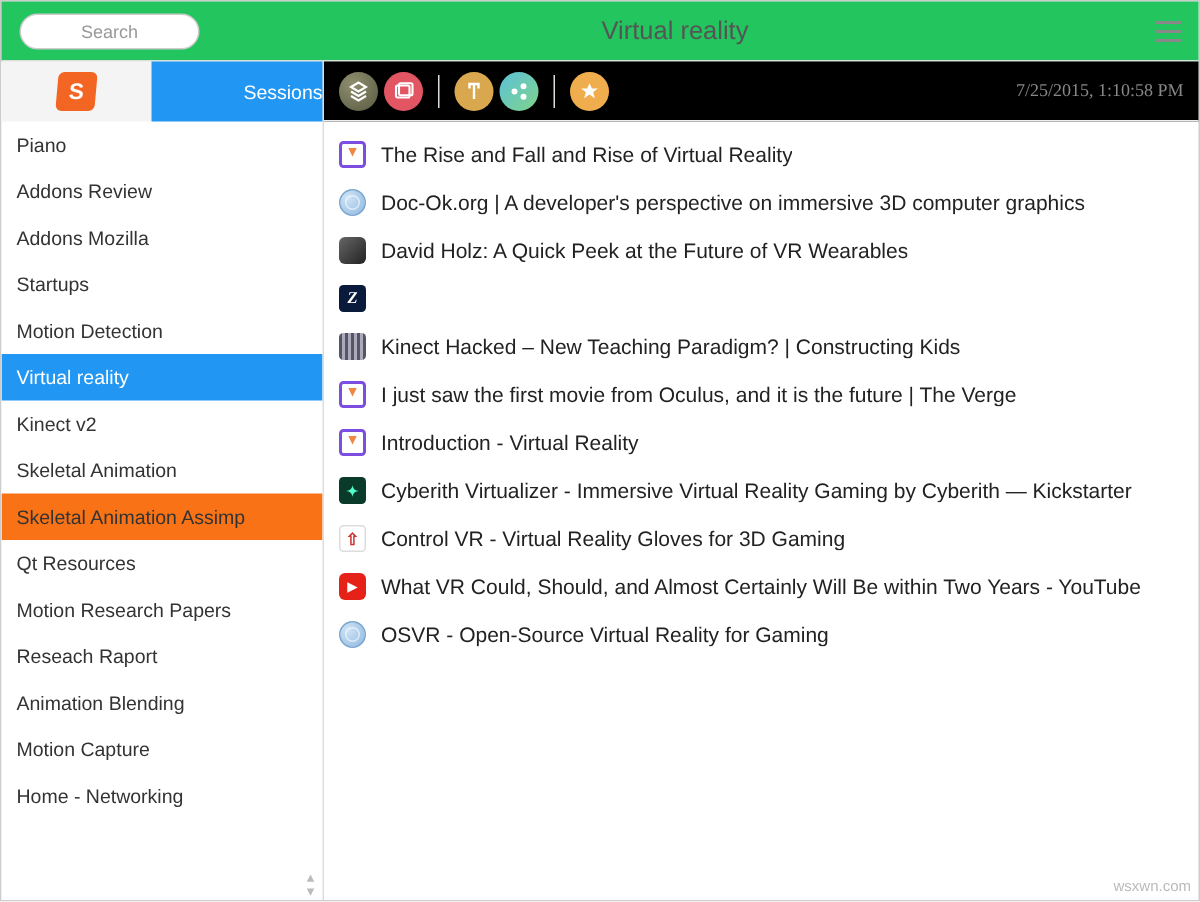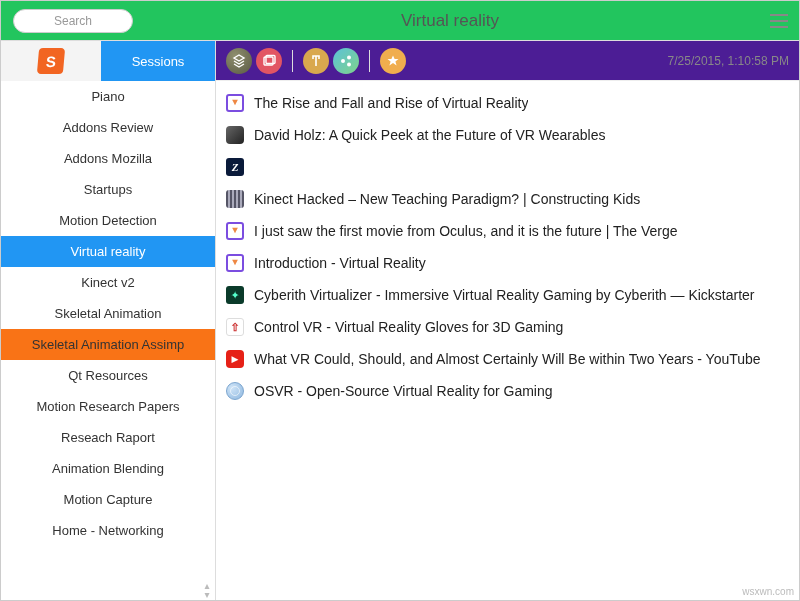--- a/index.html
+++ b/index.html
@@ -13,32 +13,32 @@
   .hamburger { width: 24px; height: 24px; display: flex; flex-direction: column; justify-content: center; gap: 4px; align-items: center; cursor: pointer; }
   .hamburger span { display: block; width: 18px; height: 2px; background: #888; }
 
   
   .body { flex: 1; display: flex; min-height: 0; }
 
   
   .sidebar { width: 215px; display: flex; flex-direction: column; border-right: 1px solid #ddd; background: #fff; }
   .tabs { display: flex; height: 40px; }
   .tab-logo { width: 100px; display: flex; align-items: center; justify-content: center; background: #f4f4f4; }
-  .tab-sessions { flex: 1; background: #2196F3; color: #fff; display: flex; align-items: center; justify-content: center; font-size: 13px; }
+  .tab-sessions { flex: 1; background: #2196F3; color: #fff; display: flex; align-items: center; justify-content: flex-end; font-size: 13px; }
   .logo-badge { width: 26px; height: 26px; background: #f26522; border-radius: 4px; color: #fff; font-weight: bold; font-size: 15px; display: flex; align-items: center; justify-content: center; transform: skewX(-5deg); }
 
   .session-list { flex: 1; overflow: hidden; position: relative; }
-  .session-item { height: 31px; display: flex; align-items: center; padding: 0 10px; font-size: 13px; color: #333; cursor: pointer; justify-content: center; }
+  .session-item { height: 31px; display: flex; align-items: center; padding: 0 10px; font-size: 13px; color: #333; cursor: pointer; }
   .session-item.selected { background: #2196F3; color: #fff; }
   .session-item.hover { background: #f97316; }
   .scroll-handle { position: absolute; right: 2px; bottom: 1px; width: 12px; display: flex; flex-direction: column; align-items: center; gap: 1px; color: #bbb; font-size: 10px; line-height: 8px; }
 
   
   .main { flex: 1; display: flex; flex-direction: column; min-width: 0; }
-  .toolbar { height: 40px; display: flex; align-items: center; padding: 0 10px; border-bottom: 1px solid #eee; background: #4c1d95; gap: 4px; }
+  .toolbar { height: 40px; display: flex; align-items: center; padding: 0 10px; border-bottom: 1px solid #eee; background: #000000; gap: 4px; font-family: Liberation Serif, serif; }
   .ticon { width: 26px; height: 26px; border-radius: 50%; display: flex; align-items: center; justify-content: center; font-size: 14px; color: #fff; }
   .ic1 { background: radial-gradient(circle at 35% 30%, #8e8e6e, #5a5a44); }
   .ic2 { background: #e25563; }
   .sep { width: 1px; height: 22px; background: #ddd; margin: 0 6px; }
   .ic3 { background: #d9a84e; }
   .ic4 { background: linear-gradient(135deg,#5cc2d8,#7fd28a); }
   .ic5 { background: #f0ad4e; }
   .timestamp { margin-left: auto; font-size: 12px; color: #888; }
 
   .link-list { flex: 1; overflow-y: auto; padding: 6px 4px; }
@@ -183,20 +183,24 @@
           </div>
         <div class="timestamp">7/25/2015, 1:10:58 PM</div>
       </div>
       <div class="link-list" id="link-list">
 
       <div class="link-row">
             <div class="favicon fav-v"></div>
             <span class="title">The Rise and Fall and Rise of Virtual Reality</span>
           </div>
           <div class="link-row">
+            <div class="favicon fav-globe"></div>
+            <span class="title">Doc-Ok.org | A developer's perspective on immersive 3D computer graphics</span>
+          </div>
+          <div class="link-row">
             <div class="favicon fav-wear"></div>
             <span class="title">David Holz: A Quick Peek at the Future of VR Wearables</span>
           </div>
           <div class="link-row">
             <div class="favicon fav-z"></div>
           </div>
           <div class="link-row">
             <div class="favicon fav-kin"></div>
             <span class="title">Kinect Hacked – New Teaching Paradigm? | Constructing Kids</span>
           </div>

